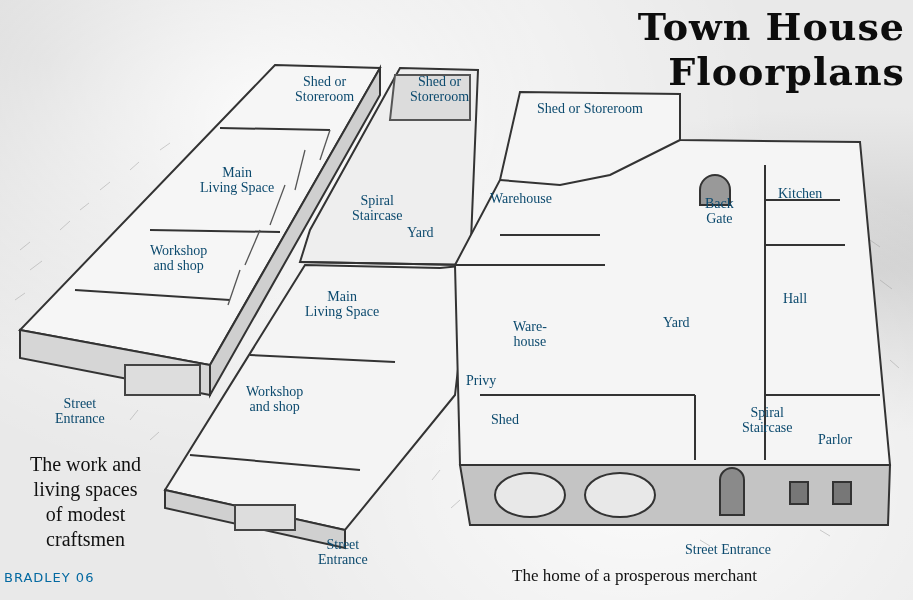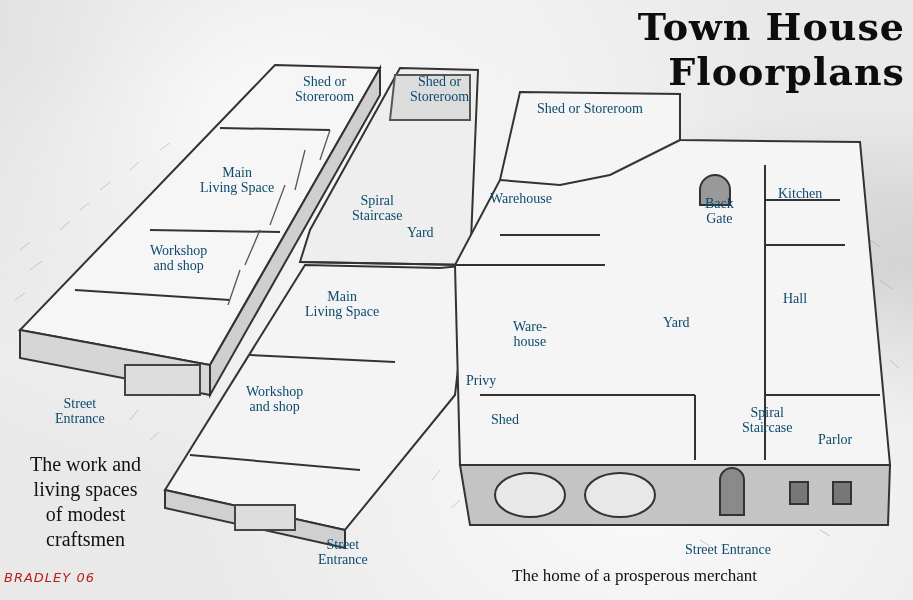--- a/index.html
+++ b/index.html
@@ -31,21 +31,21 @@
   }
   .caption-left {
     position:absolute; left:30px; top:452px; font-size:20px; line-height:25px;
     white-space:pre; color:#111;text-align:center;
   }
   .caption-right {
     position:absolute; left:512px; top:566px; font-size:17px; color:#111;
   }
   .signature {
     position:absolute; left:4px; top:570px; font-family:"DejaVu Sans", sans-serif;
-    font-size:13px; font-style:italic; color:#b91c1c; letter-spacing:1px;
+    font-size:13px; color:#0369a1; letter-spacing:1px;
   }
 </style>
 </head>
 <body>
 
 <div class="stage">
   <div class="bg"></div>
 
   <svg class="art" width="913" height="600" viewBox="0 0 913 600">
 

